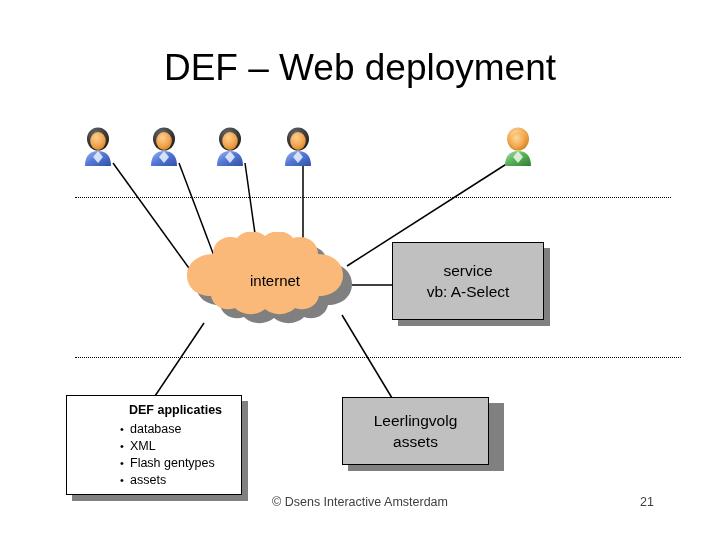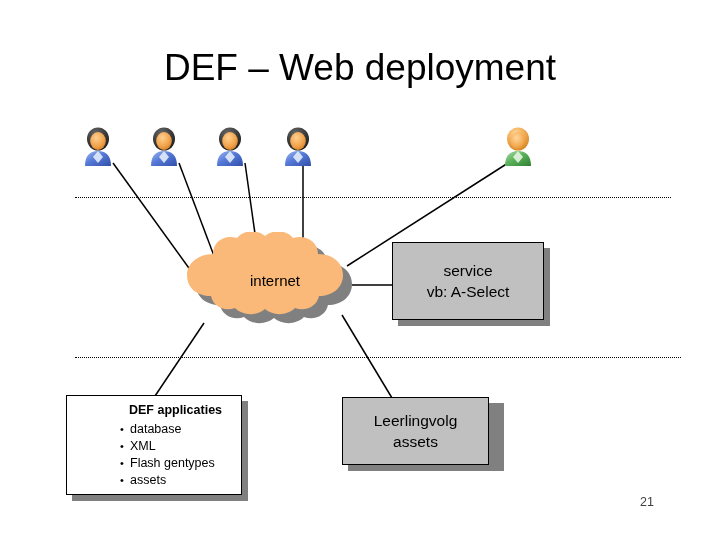--- a/index.html
+++ b/index.html
@@ -321,15 +321,16 @@
         <li>
           <span class="bullet">•</span><span>Flash gentypes</span>
         </li>
         <li>
           <span class="bullet">•</span><span>assets</span>
         </li>
       </ul>
     </div>
   </div>
 
+  <div class="footer-copy">© Dsens Interactive Amsterdam</div>
   <div class="footer-page">21</div>
 
 </div>
 
 </body></html>

